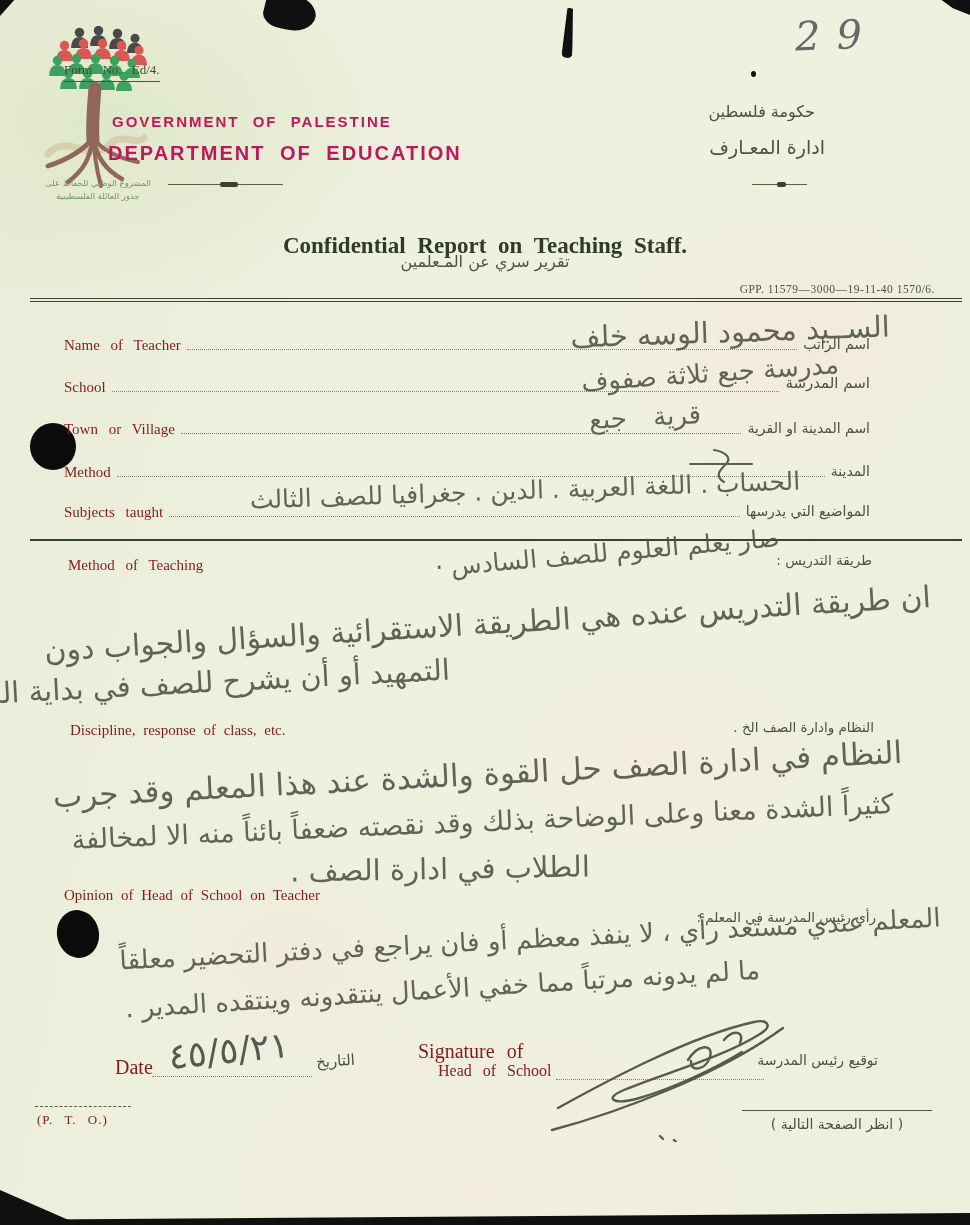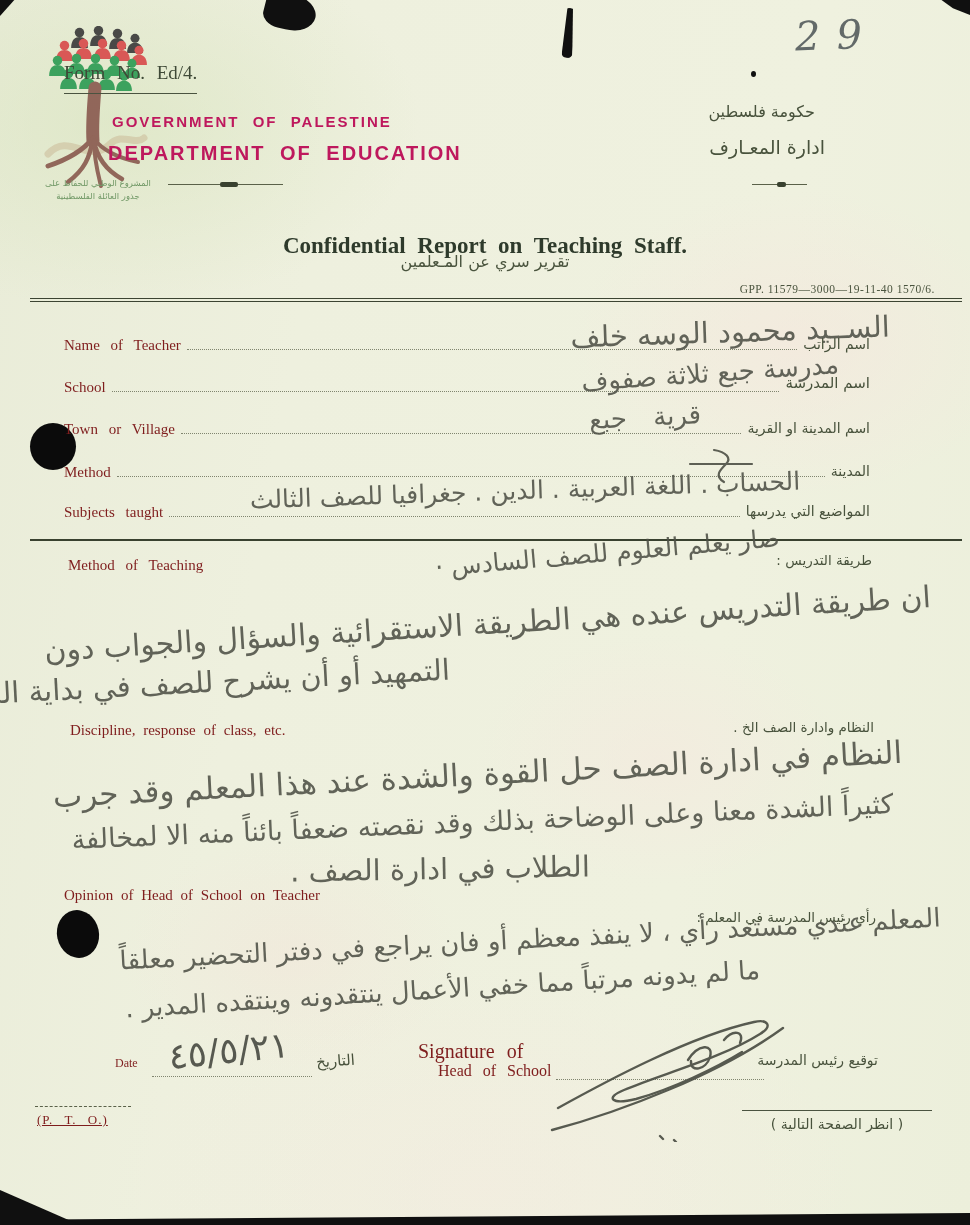--- a/index.html
+++ b/index.html
@@ -89,21 +89,21 @@
       <path d="M53,112 C63,125 78,132 98,136" stroke-width="4"></path>
       <path d="M54,114 C54,134 58,148 61,160" stroke-width="4"></path>
     </g>
   </svg>
   <div class="ar" style="position:absolute;left:-12px;top:152px;width:140px;font-size:8.5px;color:#68925e;text-align:center;direction:rtl;">المشروع الوطني للحفاظ على</div>
   <div class="ar" style="position:absolute;left:-12px;top:165px;width:140px;font-size:8.5px;color:#68925e;text-align:center;direction:rtl;">جذور العائلة الفلسطينية</div>
 </div>
 
 <div class="abs hw-en" style="left:795px;top:12px;font-size:40px;font-style:italic;letter-spacing:16px;color:#636a69;transform:rotate(-2deg);">29</div>
 
-<div class="abs serif-label" style="left:64px;top:62px;font-size:19px;border-bottom:1px solid #4a5340;padding-bottom:9px;color:#3f4937;">Form No. Ed/4.</div>
+<div class="abs serif-label" style="left:64px;top:62px;font-size:13px;border-bottom:1px solid #4a5340;padding-bottom:3px;color:#3f4937;">Form No. Ed/4.</div>
 
 <div class="abs gothic" style="left:112px;top:113px;font-size:15px;">GOVERNMENT OF PALESTINE</div>
 <div class="abs gothic" style="left:108px;top:142px;font-size:20px;">DEPARTMENT OF EDUCATION</div>
 <div class="abs divider" style="left:168px;top:184px;width:115px;"></div>
 
 <div class="abs ar" style="right:155px;top:102px;font-size:16px;">حكومة فلسطين</div>
 <div class="abs ar" style="right:145px;top:136px;font-size:19px;">ادارة المعـارف</div>
 <div class="abs divider" style="left:752px;top:184px;width:55px;"></div>
 
 <div class="abs ink" style="left:0;top:221px;width:970px;text-align:center;font-size:23px;font-weight:700;word-spacing:6px;color:#2e3a2b;">Confidential Report on Teaching Staff.</div>
@@ -163,21 +163,21 @@
 <div class="abs ar" style="right:96px;top:719px;font-size:13.5px;">النظام وادارة الصف الخ .</div>
 <div class="abs hw" style="left:25px;top:756px;width:905px;font-size:31px;transform:rotate(-3deg);text-align:center;">النظام في ادارة الصف حل القوة والشدة عند هذا المعلم وقد جرب</div>
 <div class="abs hw" style="left:0;top:806px;width:965px;font-size:27px;transform:rotate(-2.5deg);text-align:center;">كثيراً الشدة معنا وعلى الوضاحة بذلك وقد نقصته ضعفاً بائناً منه الا لمخالفة</div>
 <div class="abs hw" style="left:255px;top:852px;width:370px;font-size:29px;transform:rotate(-1deg);text-align:center;">الطلاب في ادارة الصف .</div>
 
 <div class="abs serif-label" style="left:64px;top:887px;font-size:15px;word-spacing:4px;">Opinion of Head of School on Teacher</div>
 <div class="abs ar" style="right:94px;top:888px;font-size:13.5px;margin-top:21px;">رأي رئيس المدرسة في المعلم :</div>
 <div class="abs hw" style="left:95px;top:924px;width:870px;font-size:26px;transform:rotate(-3deg);text-align:center;">المعلم عندي مستعد رأي ، لا ينفذ معظم أو فان يراجع في دفتر التحضير معلقاً</div>
 <div class="abs hw" style="left:115px;top:974px;width:655px;font-size:26px;transform:rotate(-3.5deg);text-align:center;">ما لم يدونه مرتباً مما خفي الأعمال ينتقدونه وينتقده المدير .</div>
 
-<div class="abs serif-label" style="left:115px;top:1056px;font-size:12px;text-align:right;">Date</div>
+<div class="abs serif-label" style="left:115px;top:1056px;font-size:20px;text-align:right;">Date</div>
 <div class="abs dotline" style="left:152px;top:1076px;width:160px;"></div>
 <div class="abs hw" style="left:168px;top:1030px;font-size:36px;transform:rotate(-6deg);direction:ltr;color:#43453d;letter-spacing:3px;">٤٥/٥/٢١</div>
 <div class="abs ar" style="left:316px;top:1052px;font-size:15px;transform:rotate(-4deg);">التاريخ</div>
 
 <div class="abs serif-label" style="left:418px;top:1040px;font-size:20px;">Signature of</div>
 <div class="abs serif-label" style="left:438px;top:1062px;font-size:16px;">Head of School</div>
 <div class="abs dotline" style="left:556px;top:1079px;width:208px;"></div>
 <div class="abs ar" style="left:760px;top:1052px;width:118px;font-size:14px;text-align:right;">توقيع رئيس المدرسة</div>
 
 <div class="abs" style="left:540px;top:1012px;width:260px;height:130px;">
@@ -186,16 +186,16 @@
       <path d="M18,96 C65,70 150,24 214,10 C228,7 233,14 220,22 C182,46 122,62 84,78 C64,86 72,93 96,87 C132,77 176,56 202,40"></path>
       <path d="M148,48 C158,32 174,31 170,45 C166,58 150,61 151,49"></path>
       <path d="M184,28 C193,17 205,19 200,31"></path>
       <path d="M12,118 C80,100 180,62 243,16"></path>
       <path d="M120,124 l3,3 M134,128 l2,2"></path>
     </g>
   </svg>
 </div>
 
 <div class="abs dashline" style="left:35px;top:1106px;width:96px;"></div>
-<div class="abs serif-label" style="left:37px;top:1112px;font-size:13px;letter-spacing:1px;text-decoration:underline;">(P. T. O.)</div>
+<div class="abs serif-label" style="left:37px;top:1112px;font-size:13px;letter-spacing:1px;">(P. T. O.)</div>
 
 <div class="abs" style="left:742px;top:1110px;width:190px;border-top:1.6px solid #4a5340;"></div>
 <div class="abs ar" style="left:742px;top:1116px;width:190px;font-size:14px;text-align:center;">( انظر الصفحة التالية )</div>
 
 </body></html>

